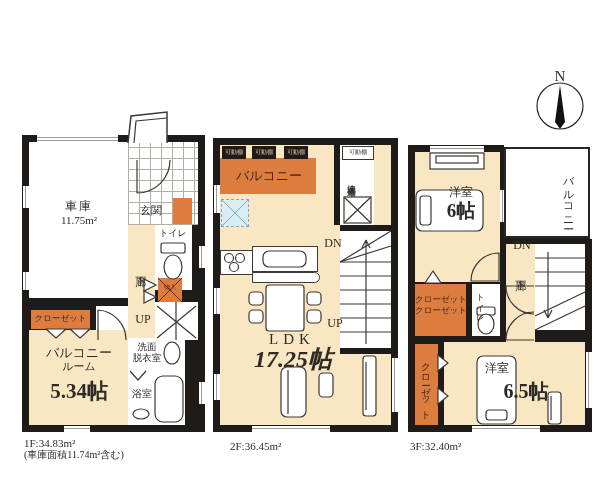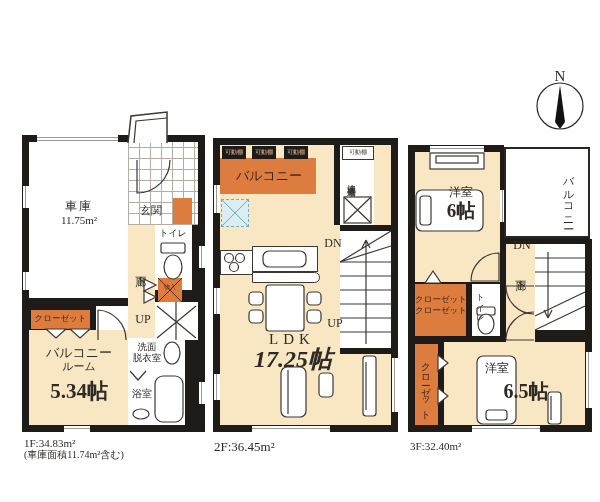--- a/index.html
+++ b/index.html
@@ -251,21 +251,21 @@
 <div class="lb" style="left:128px;top:388px;width:28px;font-size:10px;">浴室</div>
 <div class="lb" style="left:24px;top:437px;font-size:11px;text-align:left;">1F:34.83m²</div>
 <div class="lb" style="left:24px;top:449px;font-size:10px;text-align:left;">(車庫面積11.74m²含む)</div>
 
 <div class="lb" style="left:225px;top:169px;width:88px;font-size:13px;color:#3a2415;">バルコニー</div>
 <div class="lb vt" style="left:347px;top:160px;height:40px;font-size:8.5px;line-height:10px;">洗濯機置場</div>
 <div class="lb" style="left:320px;top:237px;width:26px;font-size:12px;">DN</div>
 <div class="lb" style="left:322px;top:317px;width:26px;font-size:12px;">UP</div>
 <div class="lb" style="left:262px;top:331px;width:60px;font-size:15px;letter-spacing:5px;">LDK</div>
 <div class="lb big" style="left:248px;top:346px;width:90px;font-size:24px;font-style:italic;">17.25帖</div>
-<div class="lb" style="left:214px;top:440px;font-size:13px;text-align:left;">2F:36.45m²</div>
+<div class="lb" style="left:230px;top:440px;font-size:11px;text-align:left;">2F:36.45m²</div>
 
 <div class="lb" style="left:441px;top:186px;width:40px;font-size:12px;">洋室</div>
 <div class="lb big" style="left:441px;top:200px;width:40px;font-size:19px;">6帖</div>
 <div class="lb vt" style="left:562px;top:158px;height:78px;font-size:11px;">バルコニー</div>
 <div class="lb" style="left:509px;top:239px;width:26px;font-size:12px;">DN</div>
 <div class="lb vt" style="left:514px;top:256px;height:32px;font-size:11px;">廊下</div>
 <div class="lb" style="left:412px;top:295px;width:58px;font-size:8.5px;color:#3a2415;">クローゼット</div>
 <div class="lb" style="left:412px;top:306px;width:58px;font-size:8.5px;color:#3a2415;">クローゼット</div>
 <div class="lb vt" style="left:475px;top:286px;height:34px;font-size:8.5px;">トイレ</div>
 <div class="lb vt" style="left:420px;top:350px;height:72px;font-size:9.5px;color:#3a2415;">クローゼット</div>

